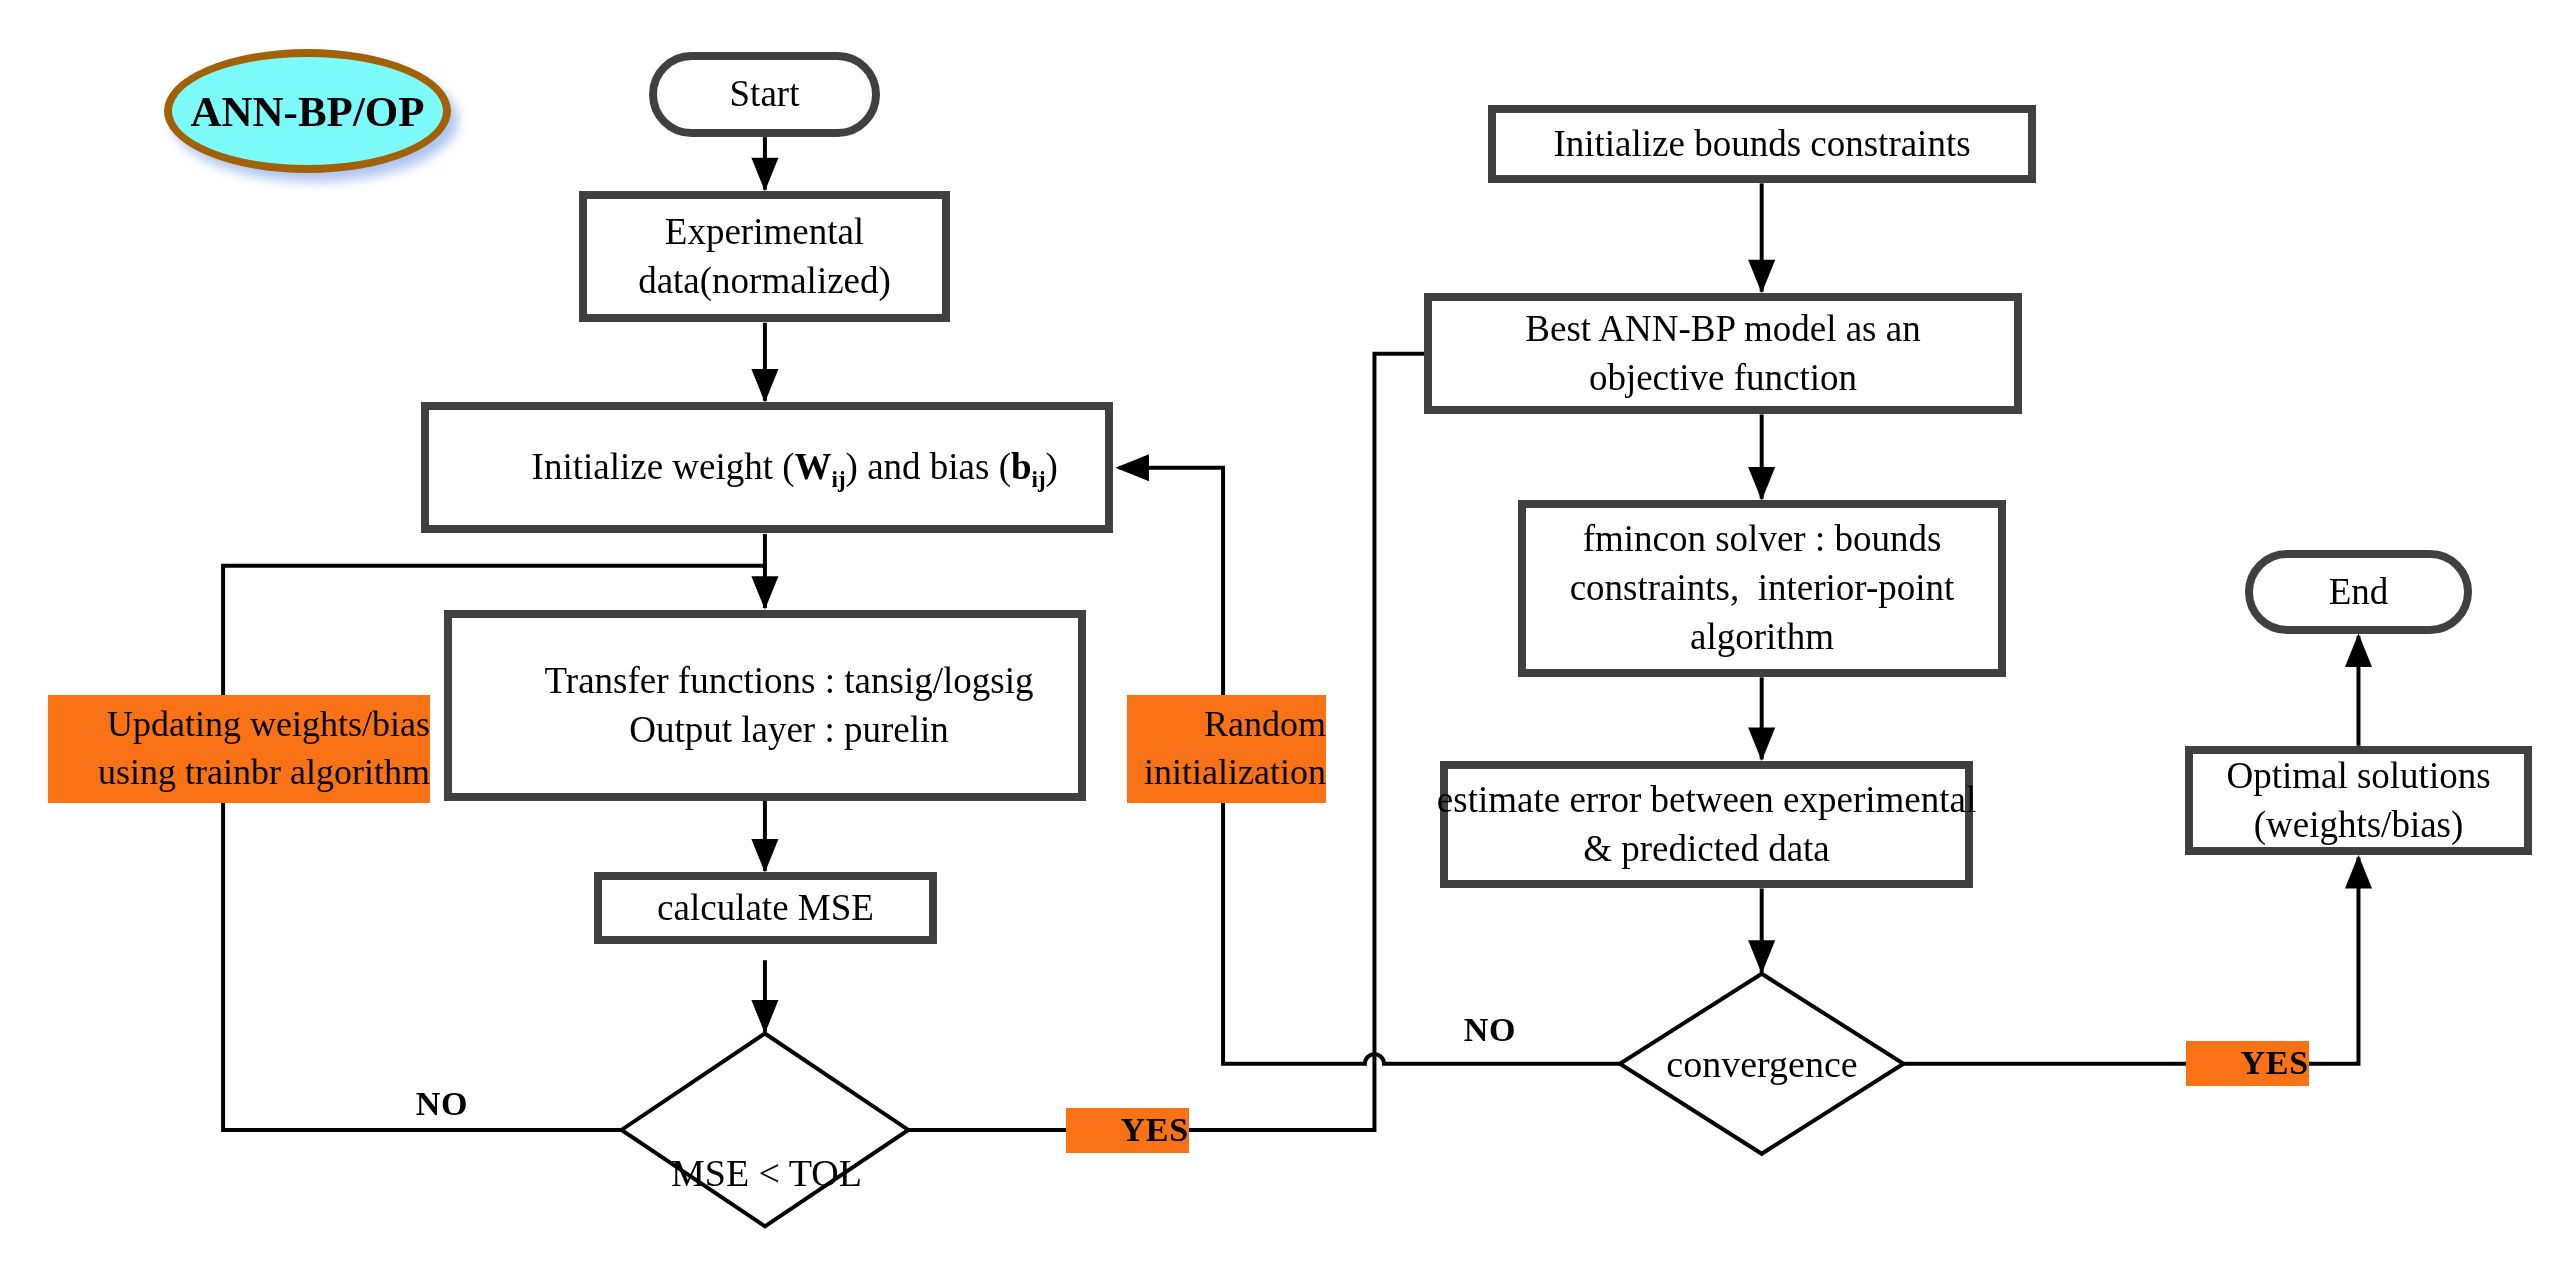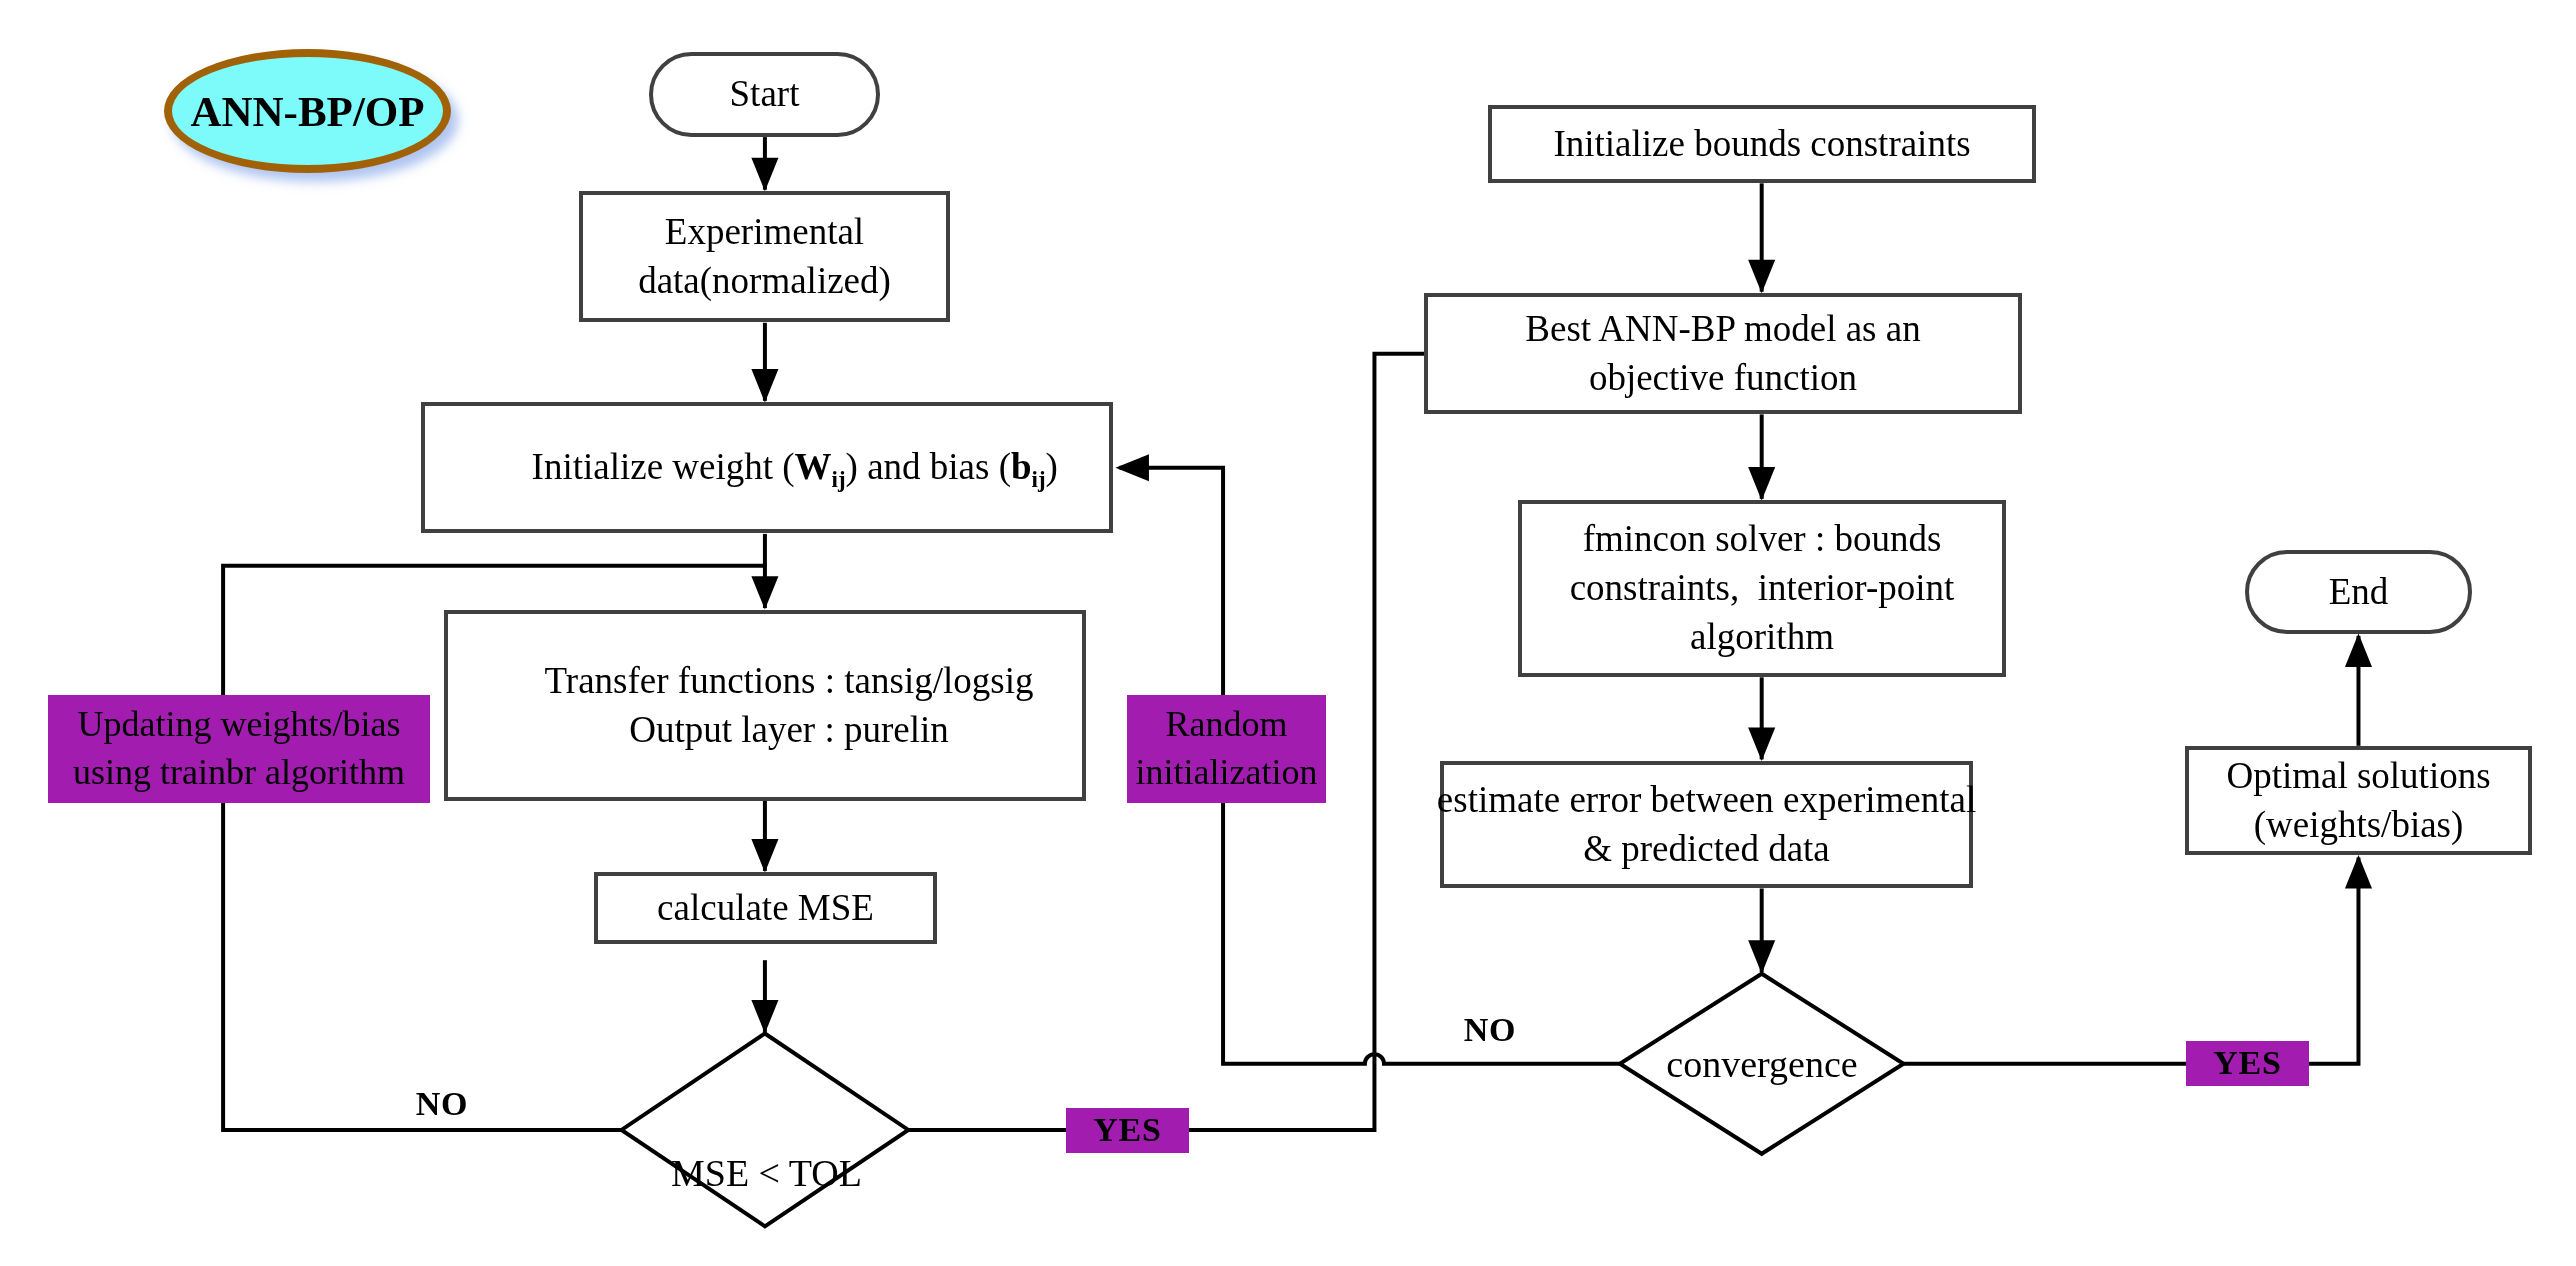--- a/index.html
+++ b/index.html
@@ -1,33 +1,33 @@
 <!DOCTYPE html>
 <html style="font-size:12.7px"><head>
 <meta charset="utf-8">
 <style>
   html,body{margin:0;padding:0;background:#ffffff;}
   body{width:2576px;height:1267px;position:relative;overflow:hidden;
        font-family:"Liberation Serif","DejaVu Serif",serif;color:#000;}
   #canvas{position:absolute;left:0;top:0;width:2576px;height:1267px;}
   svg.edges{position:absolute;left:0;top:0;z-index:1;}
-  .node{position:absolute;z-index:2;background:#fff;border:4px solid #404040;
+  .node{position:absolute;z-index:2;background:#fff;border:8px solid #404040;
         display:flex;flex-direction:column;align-items:center;justify-content:center;
         text-align:center;font-size:37px;line-height:1.32;box-sizing:border-box;}
   .node .ln{white-space:pre;}
   .stadium{border-radius:48px;}
   .badge{position:absolute;z-index:2;border:8px solid #a16207;border-radius:50%;
          background:#7dfafa;display:flex;align-items:center;justify-content:center;
          font-weight:bold;font-size:43px;box-sizing:border-box;
          box-shadow:7.2px 8.8px 11px rgba(110,150,230,0.55);}
   .dlabel{position:absolute;z-index:3;display:flex;flex-direction:column;
           align-items:center;justify-content:center;text-align:center;
           font-size:36px;line-height:1.32;}
   .dlabel.diamond-text{font-size:38px;}
-  .whitebg{background:#a21caf;}
+  .whitebg{background:#f97316;align-items:flex-end;}
   .yesno{font-weight:bold;font-size:34px;letter-spacing:0.8px;}
   sub.ss{font-size:0.62em;font-weight:bold;line-height:0;}
   .bold{font-weight:bold;}
 </style>
 </head>
 <body>
 
 <div id="canvas">
 
   <svg class="edges" width="2576" height="1267" viewBox="0 0 3233 1590">

